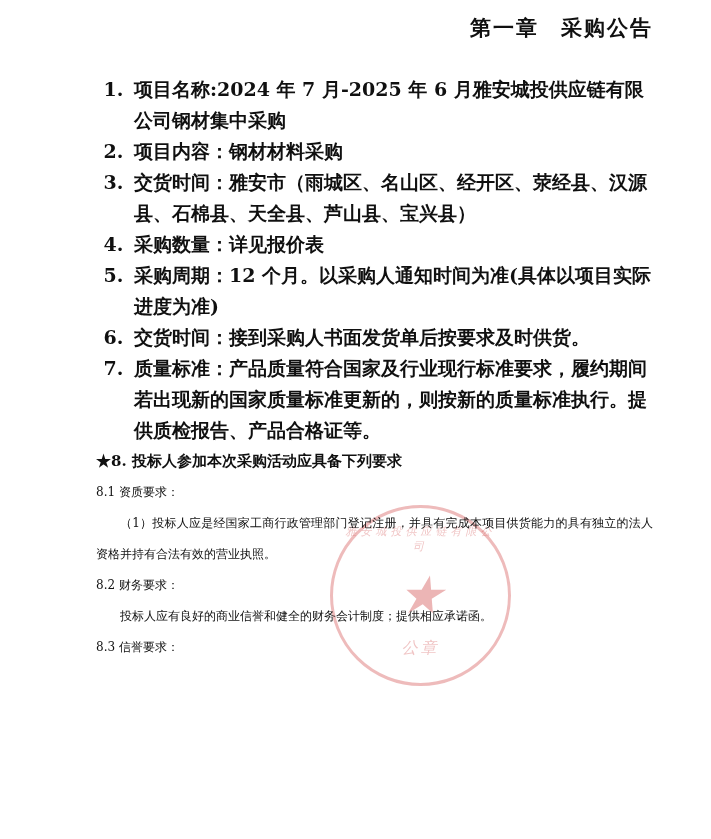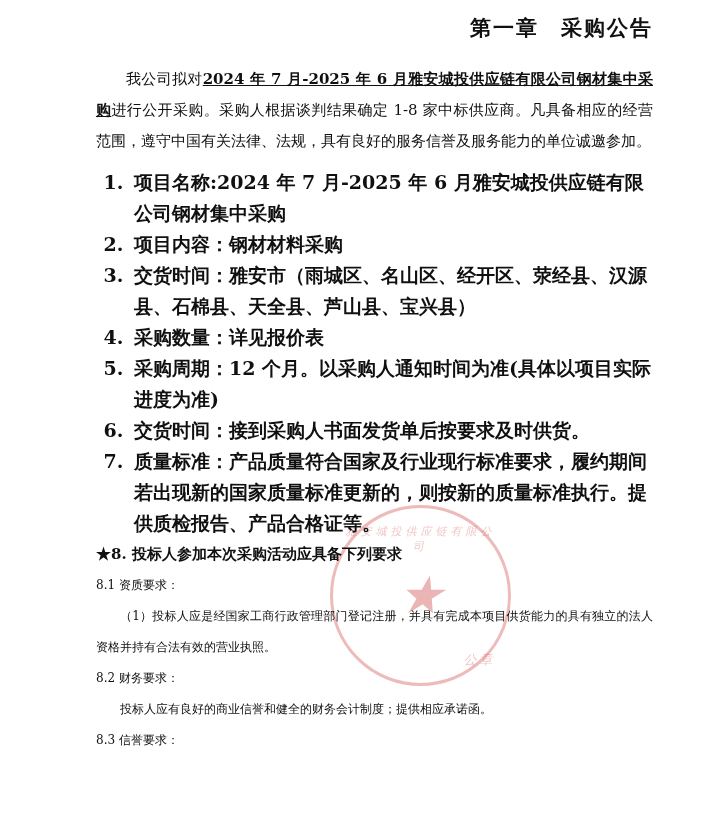--- a/index.html
+++ b/index.html
@@ -51,25 +51,25 @@
     transform: translateX(-50%);
     width: 150px;
     text-align: center;
     font-size: 11px;
     letter-spacing: 4px;
     color: rgba(206, 60, 60, 0.3);
   }
   .seal .seal-bottom {
     position: absolute;
     left: 50%;
-    bottom: 14px;
+    bottom: 24px;
     transform: translateX(-50%);
     width: 150px;
-    text-align: right;
-    font-size: 13px;
+    text-align: center;
+    font-size: 16px;
     letter-spacing: 3px;
     color: rgba(206, 60, 60, 0.3);
   }
   .content {
     position: relative;
     z-index: 1;
   }
   h1.doc-title {
     margin: 0;
     padding: 14px 0 22px 0;
@@ -135,21 +135,20 @@
     <div class="star">★</div>
     <div class="seal-bottom">公章</div>
   </div>
 
   <div class="content">
 
     <h1 class="doc-title">
       <span>第一章</span><span class="gap"></span><span>采购公告</span>
     </h1>
 
-    <p class="para"><span>我公司拟对</span><span class="u">2024 年 7 月-2025 年 6 月雅安城投供应链有限公司</span><span class="u">钢材集中采购</span><span>进行公开采购。采购人根据谈判结果确定 1-8 家中标供应商。凡具备相应的经营范围，遵守中国有关法律、法规，具有良好的服务信誉及服务能力的单位诚邀参加。</span></p>
 
     <ol class="numlist">
       <li><span>项目名称:2024 年 7 月-2025 年 6 月雅安城投供应链有限公司钢材集中采购</span></li>
       <li><span>项目内容：钢材材料采购</span></li>
       <li><span>交货时间：雅安市（雨城区、名山区、经开区、荥经县、汉源县、石棉县、天全县、芦山县、宝兴县）</span></li>
       <li><span>采购数量：详见报价表</span></li>
       <li><span>采购周期：12 个月。以采购人通知时间为准(具体以项目实际进度为准)</span></li>
       <li><span>交货时间：接到采购人书面发货单后按要求及时供货。</span></li>
       <li class="item-bold"><span>质量标准：产品质量符合国家及行业现行标准要求，履约期间若出现新的国家质量标准更新的，则按新的质量标准执行。提供质检报告、产品合格证等。</span></li>
     </ol>

